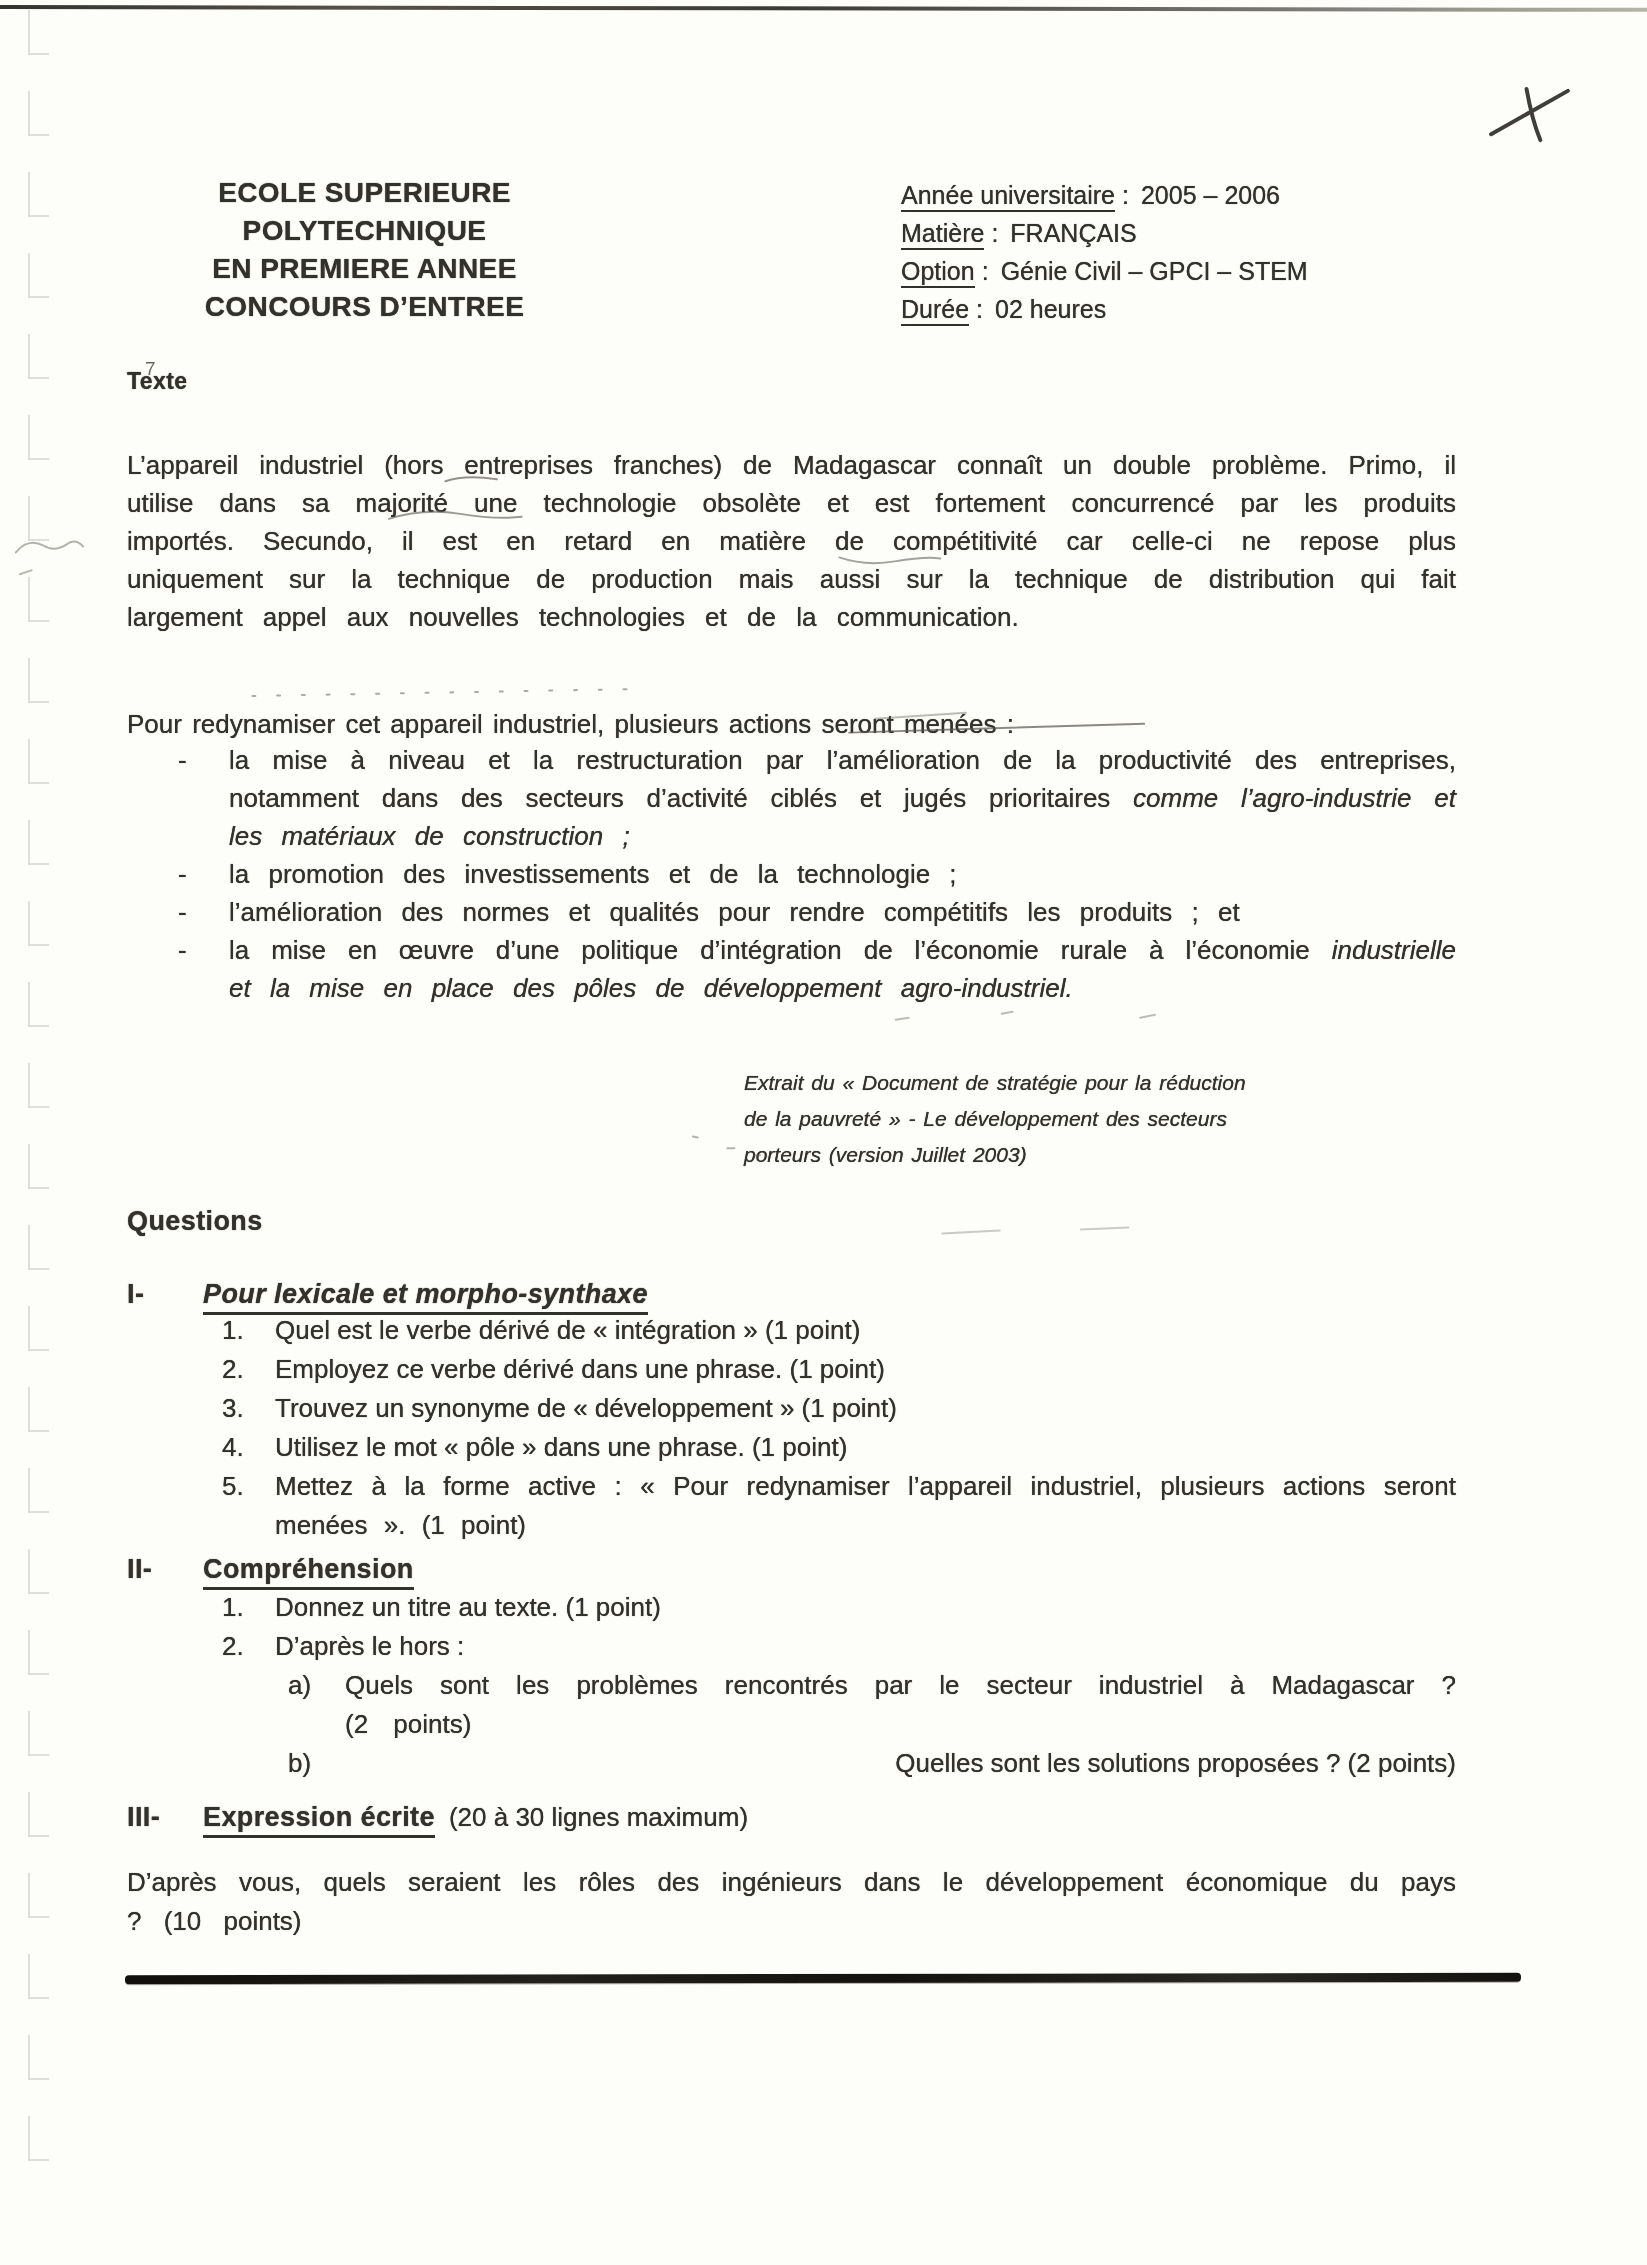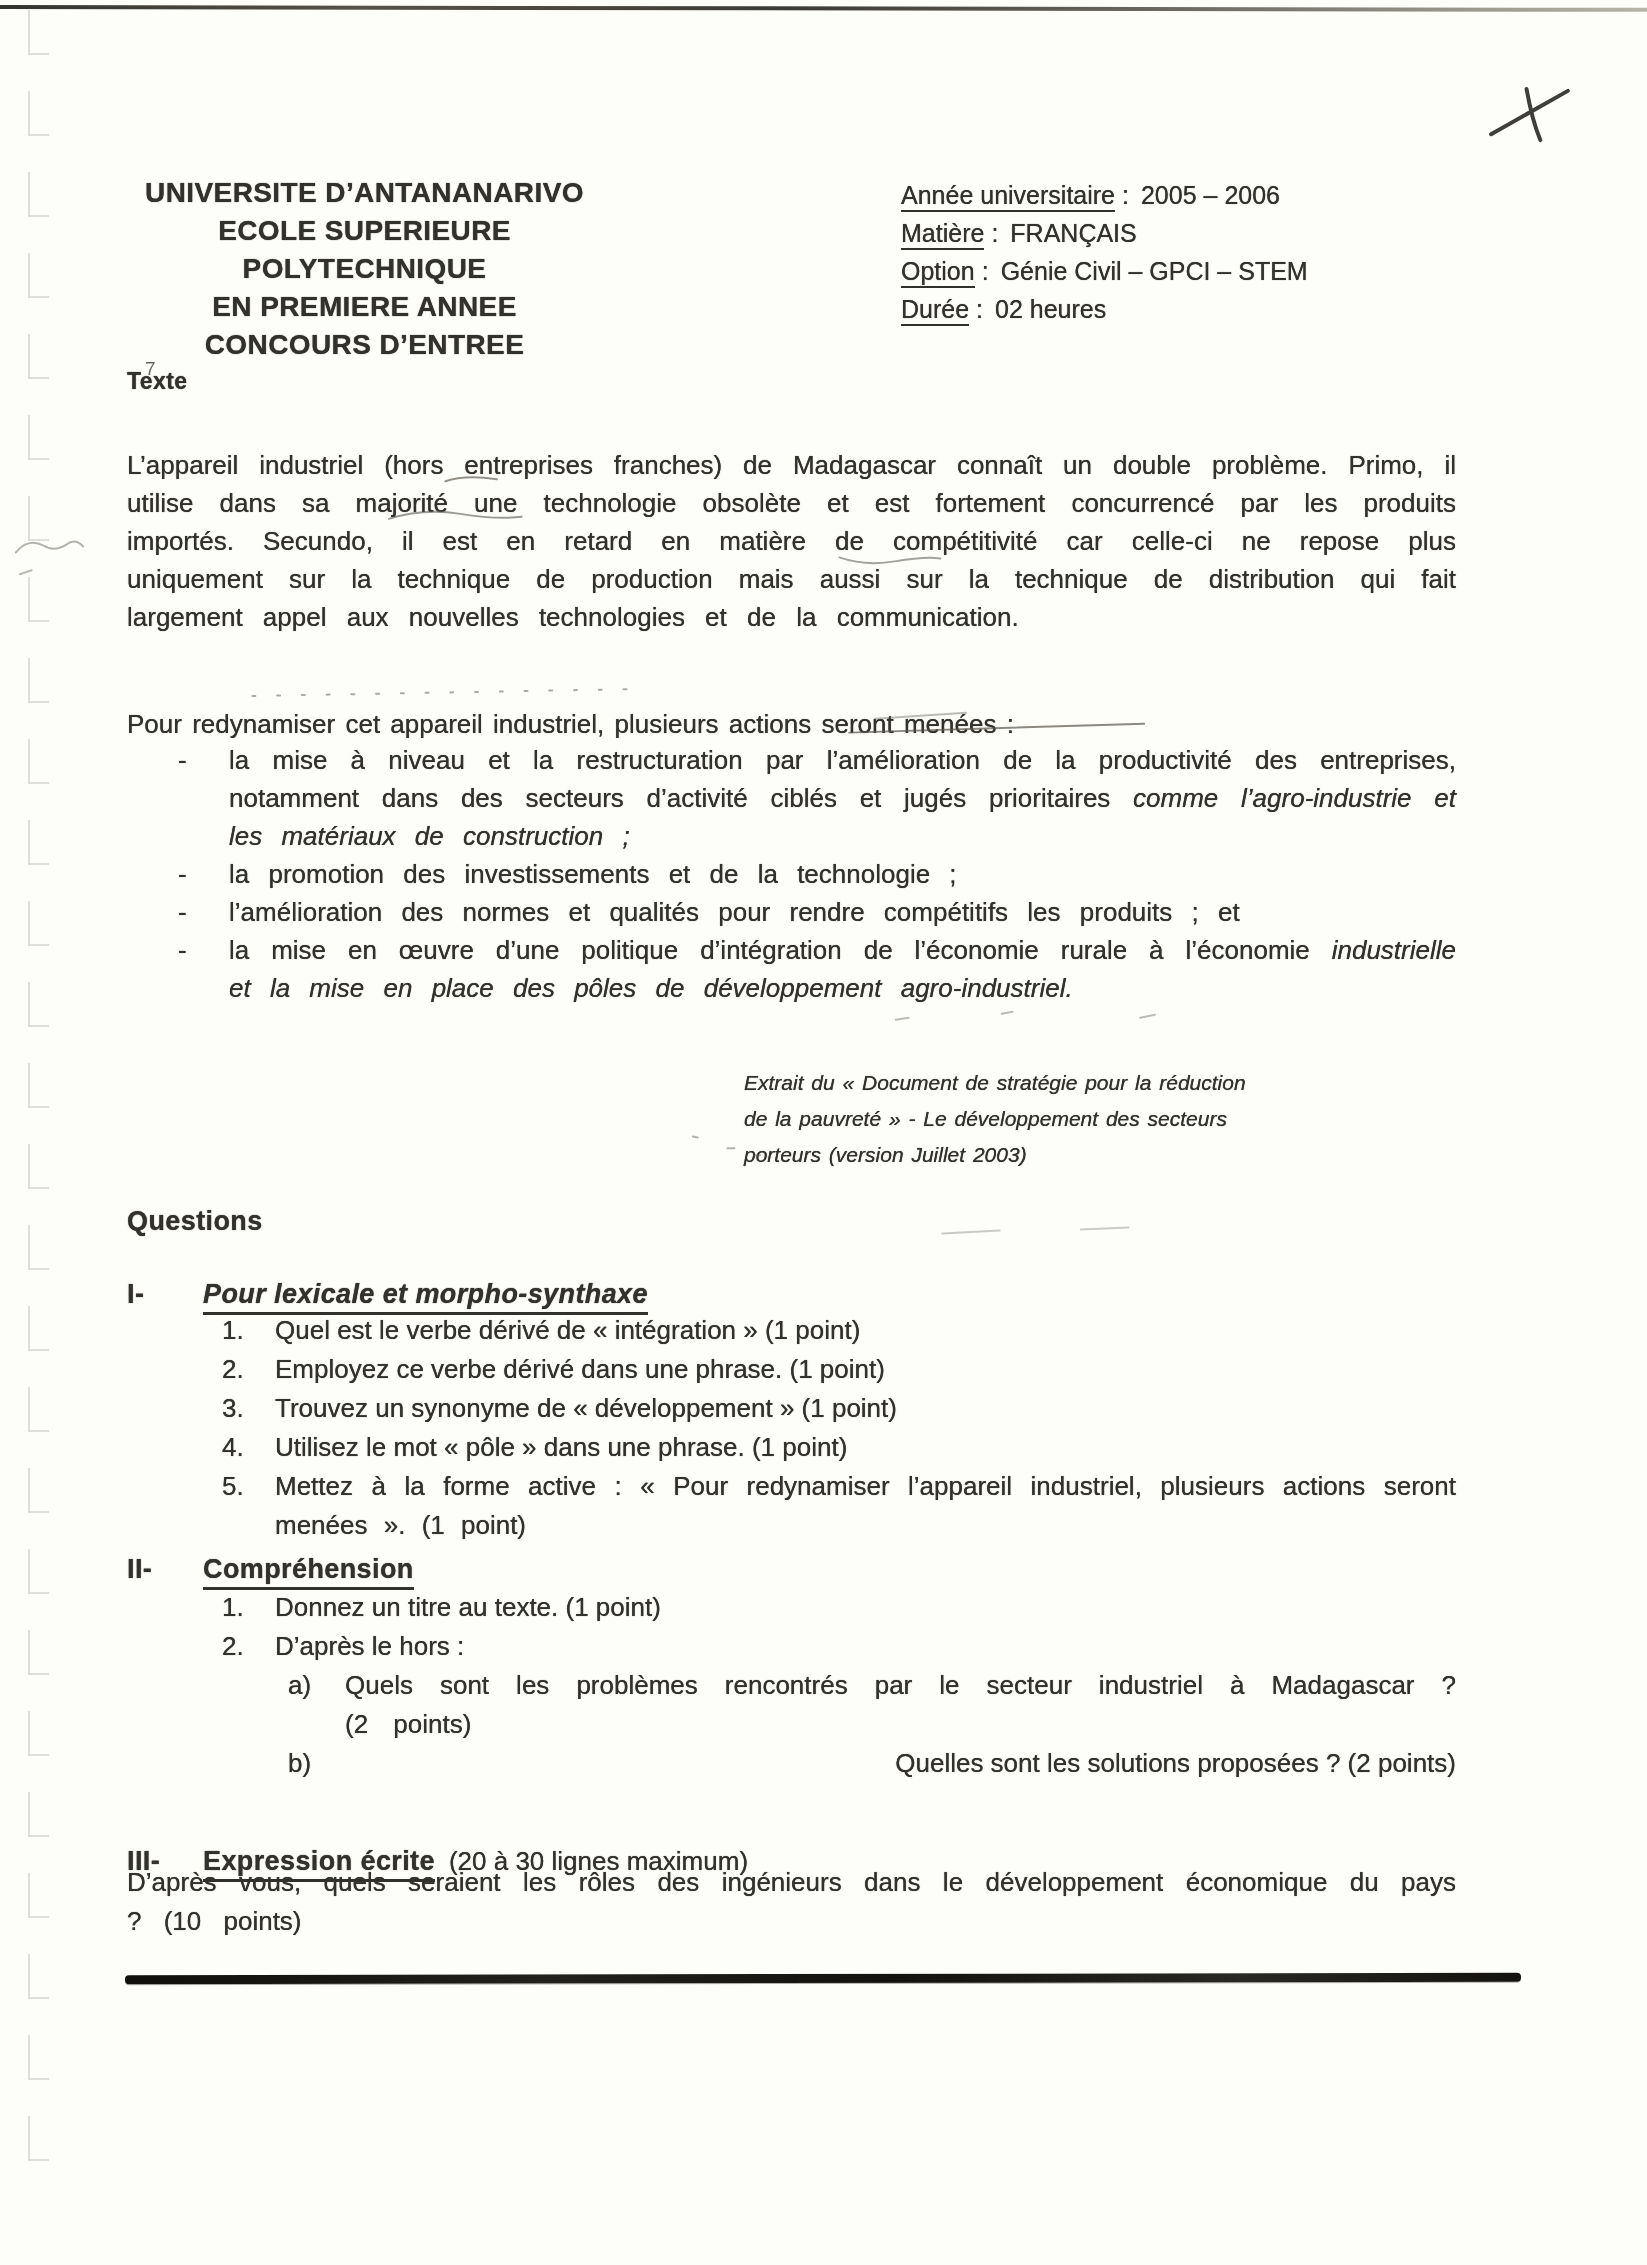--- a/index.html
+++ b/index.html
@@ -50,21 +50,21 @@
   .btxt{flex:1 1 auto;text-align:justify;word-spacing:12px;}
   .cite{position:absolute;left:744px;top:1065px;width:530px;font-size:21px;line-height:36px;
     font-style:italic;word-spacing:2px;}
 
   
   .h-questions{position:absolute;left:127px;top:1206px;font-size:27px;}
   .sechead{position:absolute;left:127px;font-size:27px;display:flex;align-items:baseline;}
   .roman{display:inline-block;width:76px;flex:0 0 auto;}
   .sectitle{border-bottom:3px solid currentColor;padding-bottom:2px;}
   .it{font-style:italic;}
-  .suffix{margin-left:14px;font-weight:normal;text-shadow:0 0 0.8px currentColor;letter-spacing:0;font-size:26px;margin-top:44px;}
+  .suffix{margin-left:14px;font-weight:normal;text-shadow:0 0 0.8px currentColor;letter-spacing:0;font-size:26px;}
   .items{position:absolute;left:127px;width:1329px;font-size:26px;line-height:39px;}
   .qrow{display:flex;}
   .qnum{display:inline-block;width:53px;padding-left:95px;box-sizing:content-box;flex:0 0 auto;}
   .qtxt{flex:1 1 auto;}
   .qjust{text-align:justify;word-spacing:9px;}
   .srow{display:flex;}
   .slabel{display:inline-block;width:57px;padding-left:161px;box-sizing:content-box;flex:0 0 auto;}
   .stxt{flex:1 1 auto;text-align:right;}
   .sjust{text-align:justify;word-spacing:18px;}
   .closing{position:absolute;left:127px;top:1863px;width:1329px;font-size:26px;line-height:39px;
@@ -81,21 +81,20 @@
   <div class="top-edge"></div>
   <div class="edge-v"></div>
   <div class="edge-h"></div>
 
   <svg class="xmark" viewBox="0 0 92 66">
     <path d="M8,53 L86,9"></path>
     <path d="M44,7 C47,24 51,42 58,59"></path>
   </svg>
 
   <div class="inst hvy">
-    <div>UNIVERSITE D’ANTANANARIVO</div>
     <div>ECOLE SUPERIEURE POLYTECHNIQUE</div>
     <div>EN PREMIERE ANNEE</div>
     <div>CONCOURS D’ENTREE</div>
   </div>
 
   <div class="meta ink">
     <div class="mrow">
       <span class="mlabel">Année universitaire</span><span class="mcolon">:</span><span class="mvalue">2005 – 2006</span>
     </div>
     <div class="mrow">

